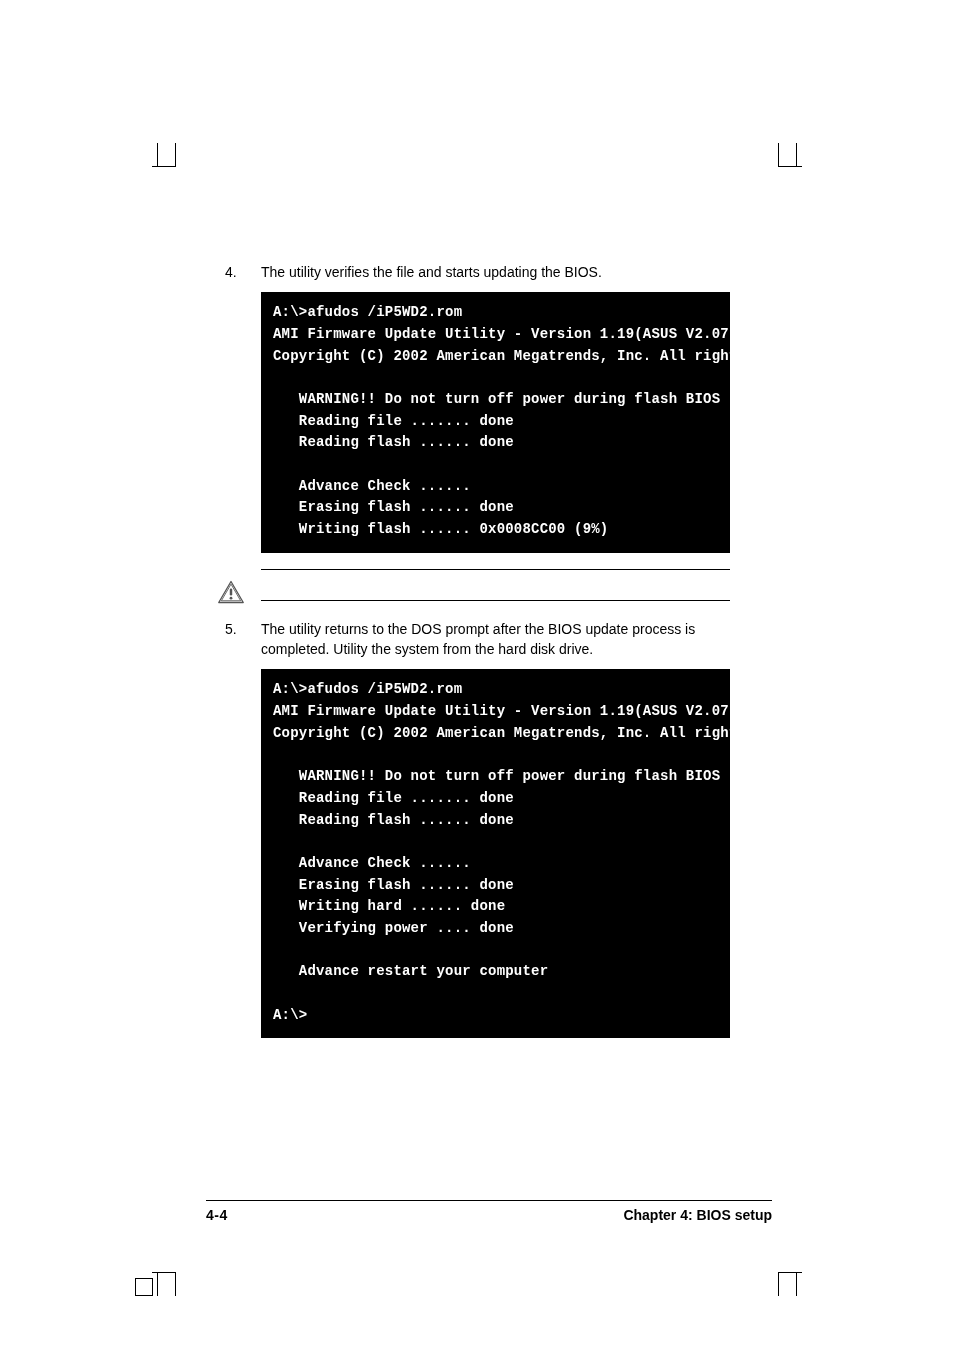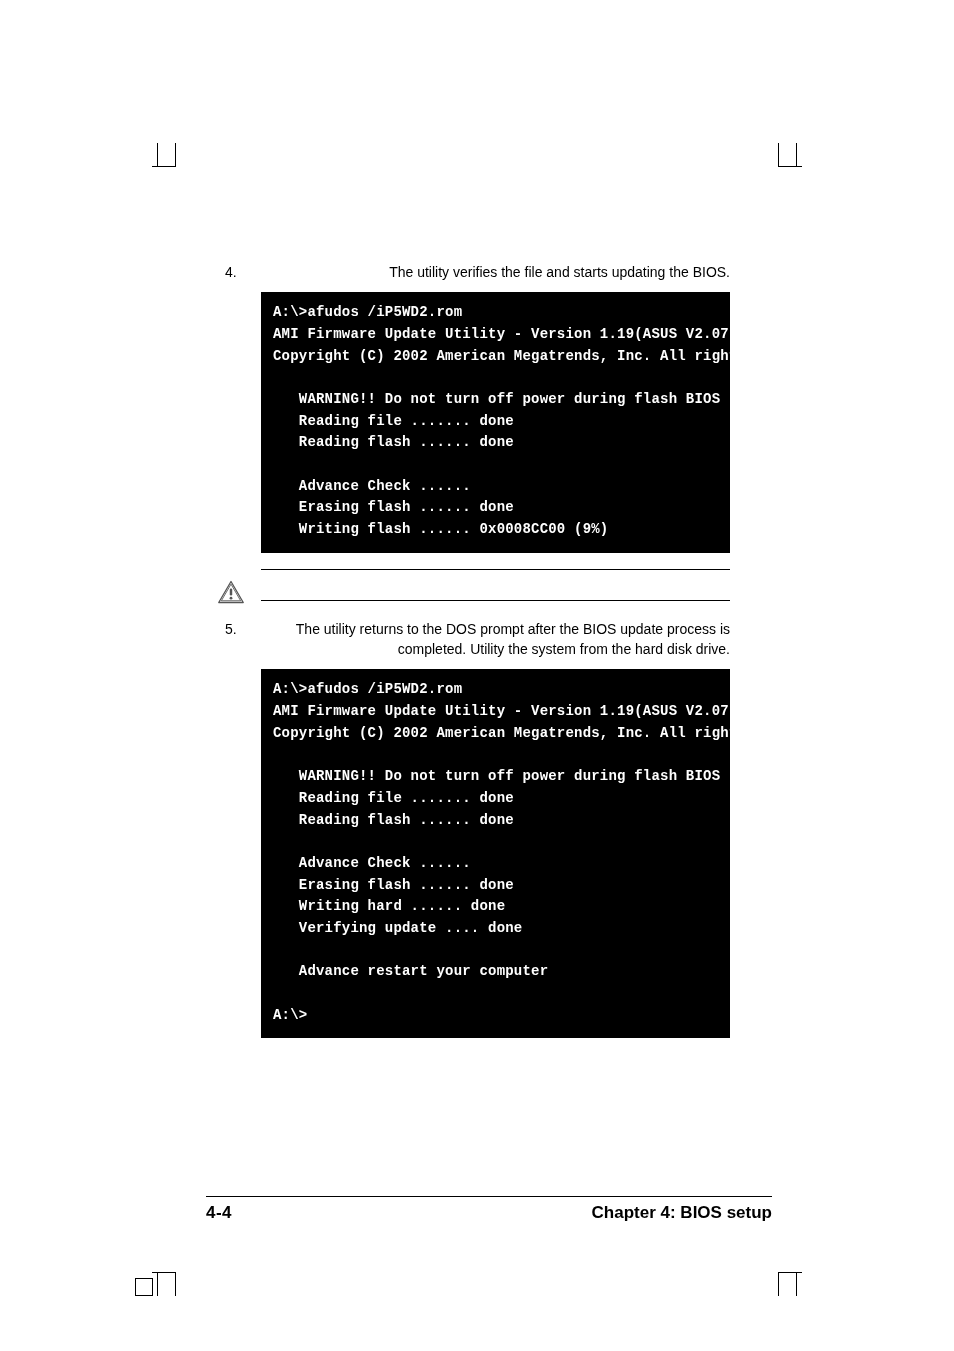--- a/index.html
+++ b/index.html
@@ -33,21 +33,21 @@
     width: 505px;
   }
   .step {
     display: flex;
     font-size: 14px;
     line-height: 1.45;
     color: #000;
     margin-bottom: 10px;
   }
   .step .num { width: 36px; flex-shrink:0; }
-  .step .txt { flex: 1; text-align: right; }
+  .step .txt { flex: 1; }
   .terminal {
     margin-left: 36px;
     background: #000;
     color: #fff;
     font-family: "Courier New", monospace;
     font-size: 14px;
     line-height: 1.55;
     padding: 10px 12px 12px 12px;
     white-space: pre;
     font-weight: bold;
@@ -70,21 +70,21 @@
   }
   .footer {
     position: absolute;
     bottom: 128px;
     left: 206px;
     right: 182px;
     border-top: 1px solid #000;
     padding-top: 6px;
     display: flex;
     justify-content: space-between;
-    font-size: 17px;
+    font-size: 14px;
   }
   .footer .pn { font-weight: bold; letter-spacing: 0.5px;}
   .footer .ch { font-weight: bold; }
 </style>
 </head>
 <body>
 
 <div class="mark m-tl-v"></div>
 <div class="mark m-tl-v2"></div>
 <div class="mark m-tl-h"></div>
@@ -139,21 +139,21 @@
 <span>AMI Firmware Update Utility - Version 1.19(ASUS V2.07(03.11.24BB))</span>
 <span>Copyright (C) 2002 American Megatrends, Inc. All rights reserved.</span>
 
 <span>   WARNING!! Do not turn off power during flash BIOS</span>
 <span>   Reading file ....... done</span>
 <span>   Reading flash ...... done</span>
 
 <span>   Advance Check ......</span>
 <span>   Erasing flash ...... done</span>
 <span>   Writing hard ...... done</span>
-<span>   Verifying update .... done</span>
+<span>   Verifying power .... done</span>
 
 <span>   Advance restart your computer</span>
 
 <span>A:\&gt;</span></div>
 
 </div>
 
 <div class="footer">
   <span class="pn">4-4</span>
   <span class="ch">Chapter 4: BIOS setup</span>

